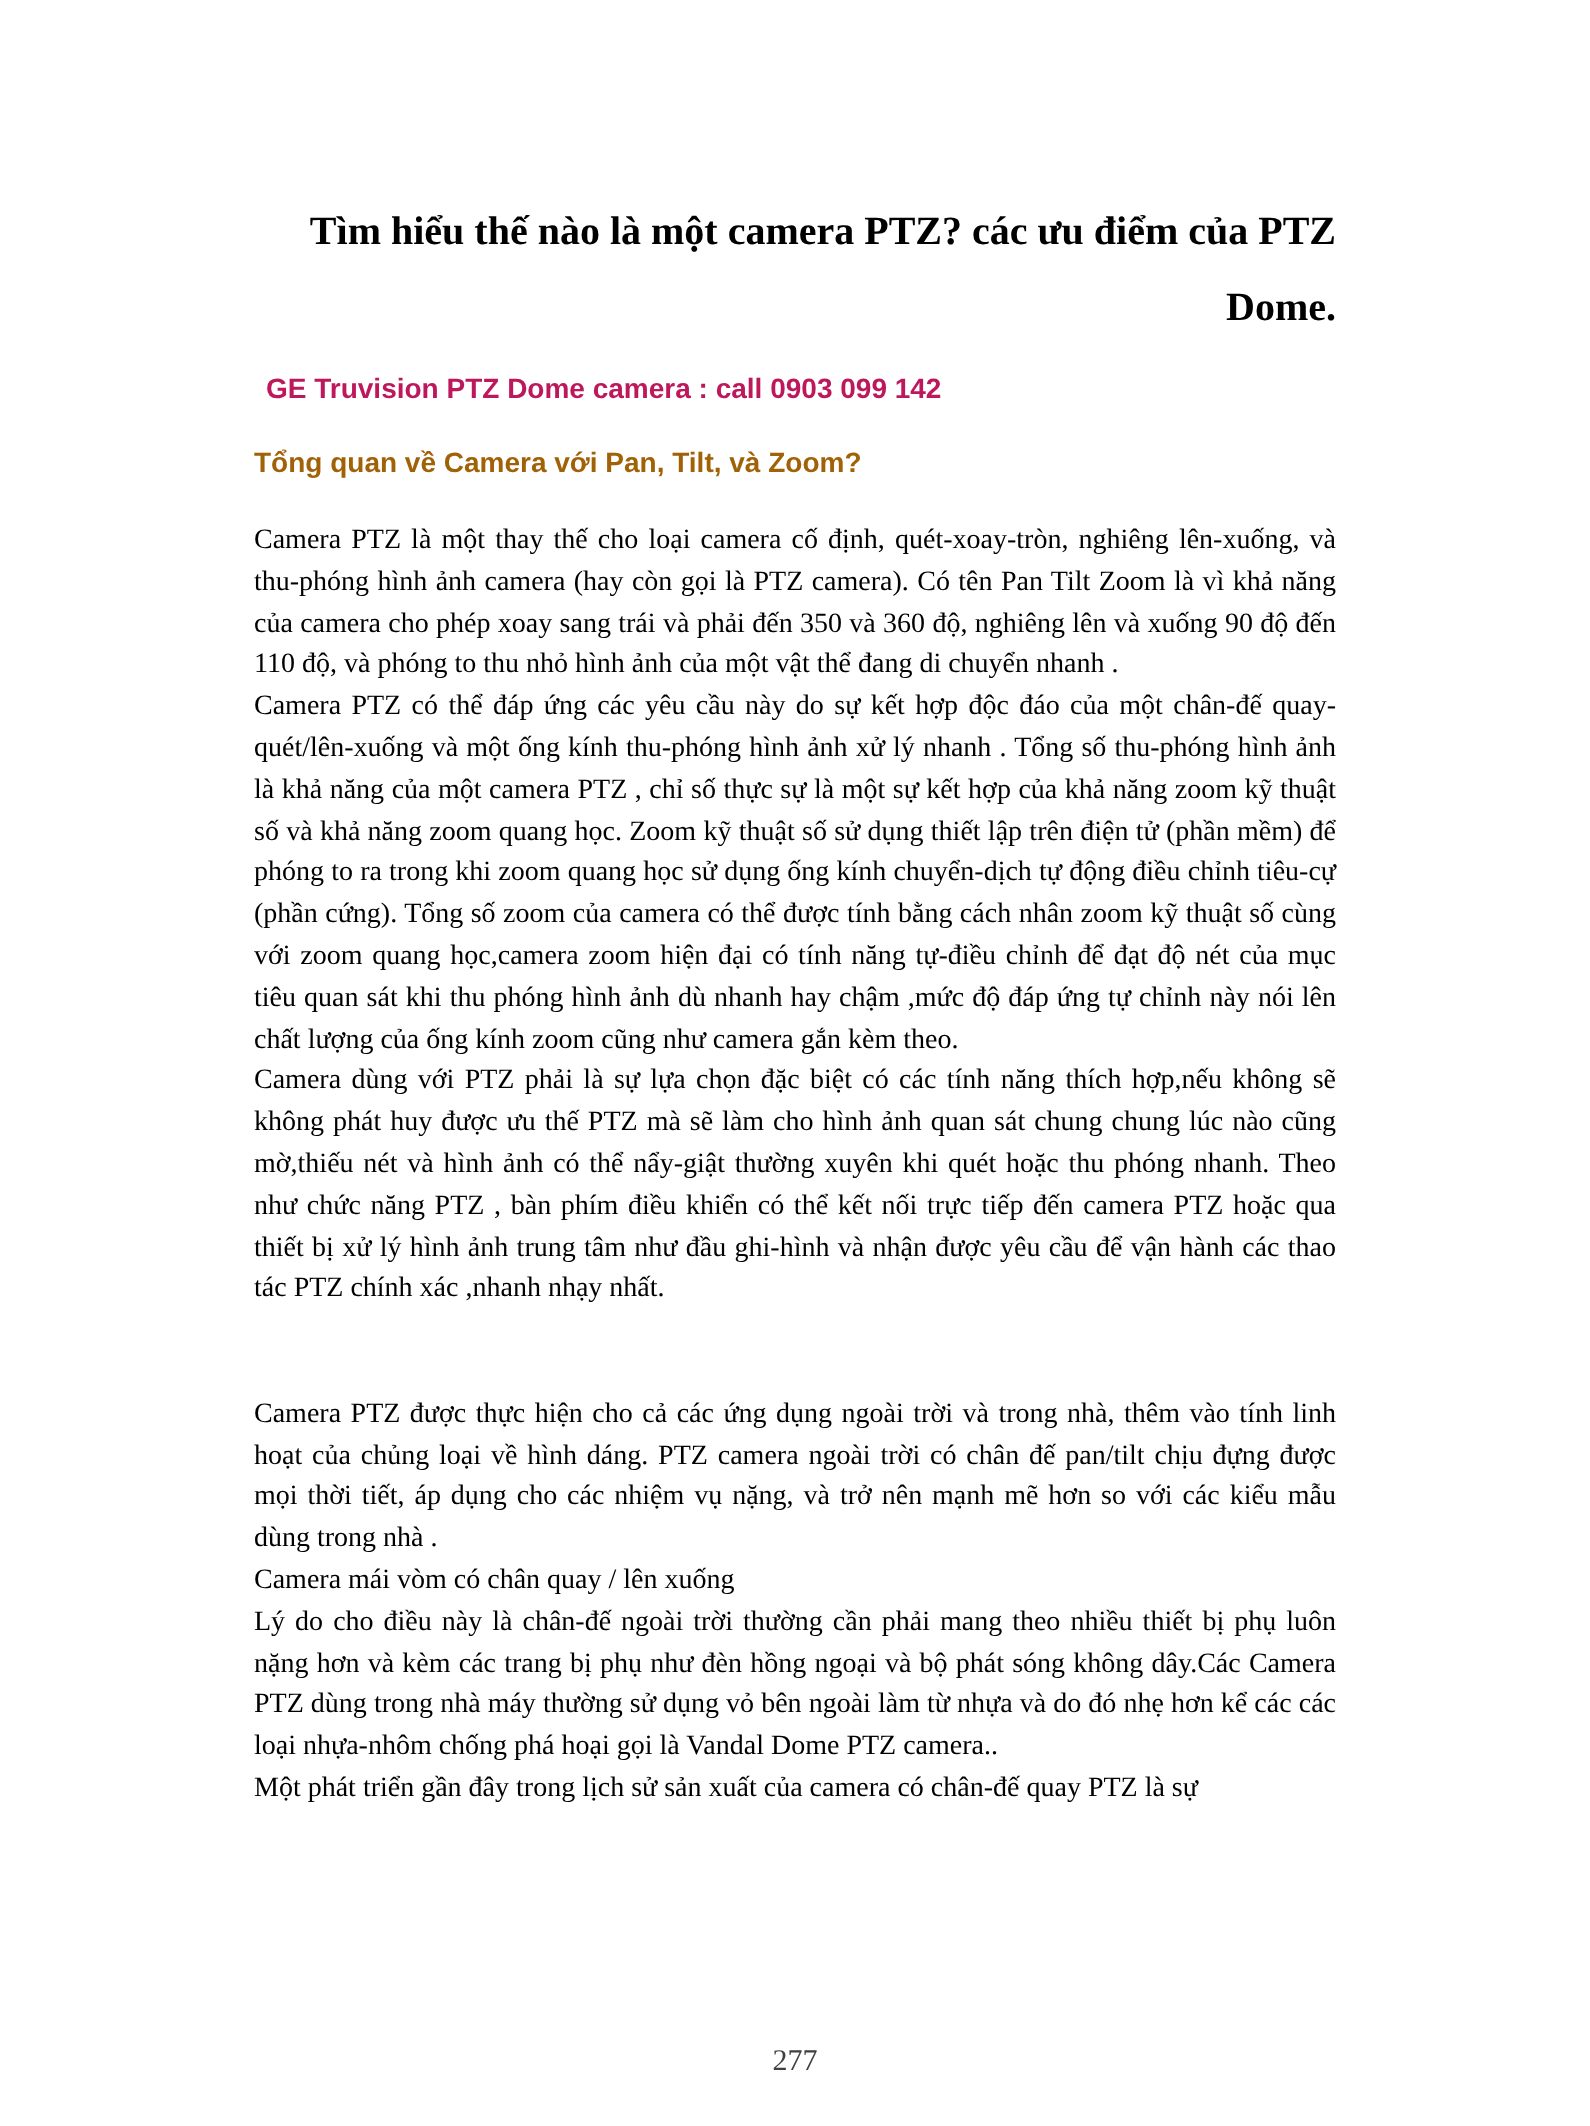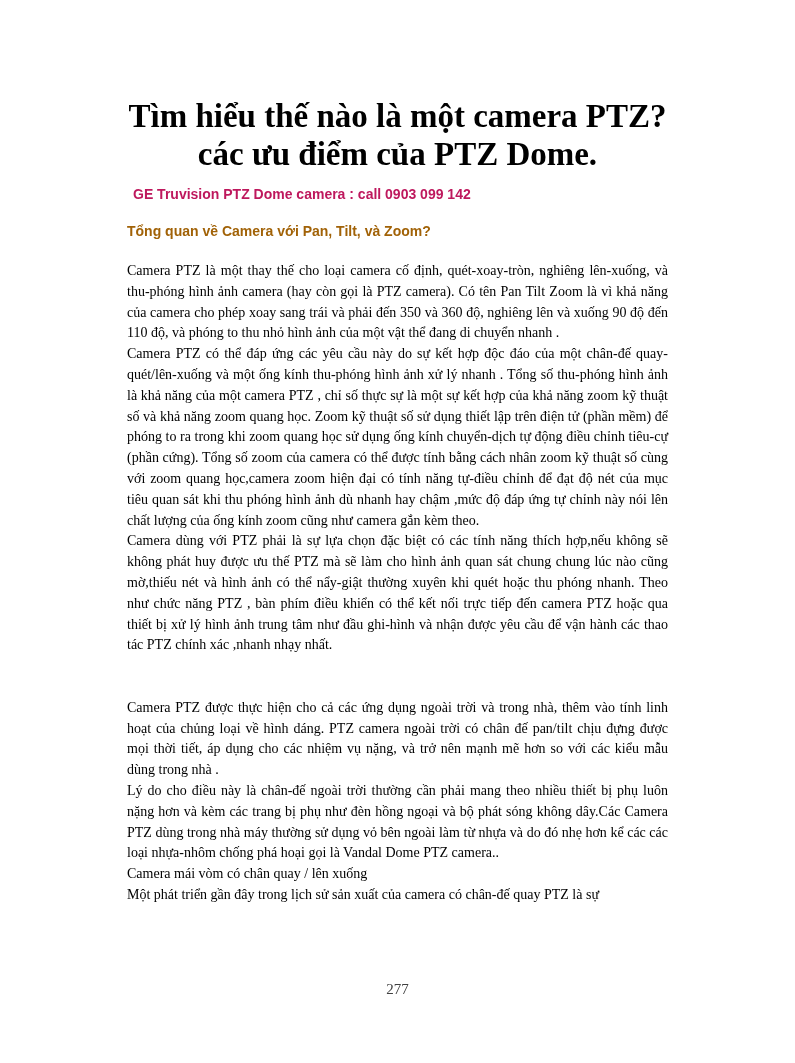--- a/index.html
+++ b/index.html
@@ -19,24 +19,24 @@
   .content {
     position: absolute;
     top: 0;
     left: 127px;
     width: 541px;
   }
   .title {
     margin: 97px 0 0 0;
     font-family: "Liberation Serif", serif;
     font-weight: bold;
-    font-size: 33px;
+    font-size: 20px;
     line-height: 38px;
     color: #000000;
-    text-align: center;
+    text-align: right;
   }
   .subtitle {
     margin: 13px 0 0 0;
     padding-left: 6px;
     font-weight: bold;
     font-size: 14px;
     line-height: 17px;
     color: #be185d;
   }
   .section-heading {
@@ -57,21 +57,21 @@
     padding: 0;
     font-family: Liberation Serif, serif;
   }
   .body-text p.blank {
     margin: 0;
     padding: 0;
     height: 20.8px;
   }
   .page-number {
     position: absolute;
-    top: 981px;
+    top: 1023px;
     left: 0;
     width: 795px;
     text-align: center;
     font-family: "Liberation Serif", serif;
     font-size: 15px;
     color: #404040;
   }
 </style>
 </head>
 <body>
@@ -81,19 +81,19 @@
     <h1 class="title">Tìm hiểu thế nào là một camera PTZ? các ưu điểm của PTZ Dome.</h1>
     <p class="subtitle">GE Truvision PTZ Dome camera : call 0903 099 142</p>
     <h2 class="section-heading">Tổng quan về Camera với Pan, Tilt, và Zoom?</h2>
     <div class="body-text" id="paragraph-container">
         <p class="para">Camera PTZ là một thay thế cho loại camera cố định, quét-xoay-tròn, nghiêng lên-xuống, và thu-phóng hình ảnh camera (hay còn gọi là PTZ camera). Có tên Pan Tilt Zoom là vì khả năng của camera cho phép xoay sang trái và phải đến 350 và 360 độ, nghiêng lên và xuống 90 độ đến 110 độ, và phóng to thu nhỏ hình ảnh của một vật thể đang di chuyển nhanh .</p>
         <p class="para">Camera PTZ có thể đáp ứng các yêu cầu này do sự kết hợp độc đáo của một chân-đế quay-quét/lên-xuống và một ống kính thu-phóng hình ảnh xử lý nhanh . Tổng số thu-phóng hình ảnh là khả năng của một camera PTZ , chỉ số thực sự là một sự kết hợp của khả năng zoom kỹ thuật số và khả năng zoom quang học. Zoom kỹ thuật số sử dụng thiết lập trên điện tử (phần mềm) để phóng to ra trong khi zoom quang học sử dụng ống kính chuyển-dịch tự động điều chỉnh tiêu-cự (phần cứng). Tổng số zoom của camera có thể được tính bằng cách nhân zoom kỹ thuật số cùng với zoom quang học,camera zoom hiện đại có tính năng tự-điều chỉnh để đạt độ nét của mục tiêu quan sát khi thu phóng hình ảnh dù nhanh hay chậm ,mức độ đáp ứng tự chỉnh này nói lên chất lượng của ống kính zoom cũng như camera gắn kèm theo.</p>
         <p class="para">Camera dùng với PTZ phải là sự lựa chọn đặc biệt có các tính năng thích hợp,nếu không sẽ không phát huy được ưu thế PTZ mà sẽ làm cho hình ảnh quan sát chung chung lúc nào cũng mờ,thiếu nét và hình ảnh có thể nẩy-giật thường xuyên khi quét hoặc thu phóng nhanh. Theo như chức năng PTZ , bàn phím điều khiển có thể kết nối trực tiếp đến camera PTZ hoặc qua thiết bị xử lý hình ảnh trung tâm như đầu ghi-hình và nhận được yêu cầu để vận hành các thao tác PTZ chính xác ,nhanh nhạy nhất.</p>
         <p class="blank"></p>
         <p class="blank"></p>
         <p class="para">Camera PTZ được thực hiện cho cả các ứng dụng ngoài trời và trong nhà, thêm vào tính linh hoạt của chủng loại về hình dáng. PTZ camera ngoài trời có chân đế pan/tilt chịu đựng được mọi thời tiết, áp dụng cho các nhiệm vụ nặng, và trở nên mạnh mẽ hơn so với các kiểu mẫu dùng trong nhà .</p>
+        <p class="para">Camera mái vòm có chân quay / lên xuống</p>
         <p class="para">Lý do cho điều này là chân-đế ngoài trời thường cần phải mang theo nhiều thiết bị phụ luôn nặng hơn và kèm các trang bị phụ như đèn hồng ngoại và bộ phát sóng không dây.Các Camera PTZ dùng trong nhà máy thường sử dụng vỏ bên ngoài làm từ nhựa và do đó nhẹ hơn kể các các loại nhựa-nhôm chống phá hoại gọi là Vandal Dome PTZ camera..</p>
-        <p class="para">Camera mái vòm có chân quay / lên xuống</p>
         <p class="para">Một phát triển gần đây trong lịch sử sản xuất của camera có chân-đế quay PTZ là sự</p>
       </div>
   </div>
   <div class="page-number">277</div>
 </div>
 
 </body></html>

